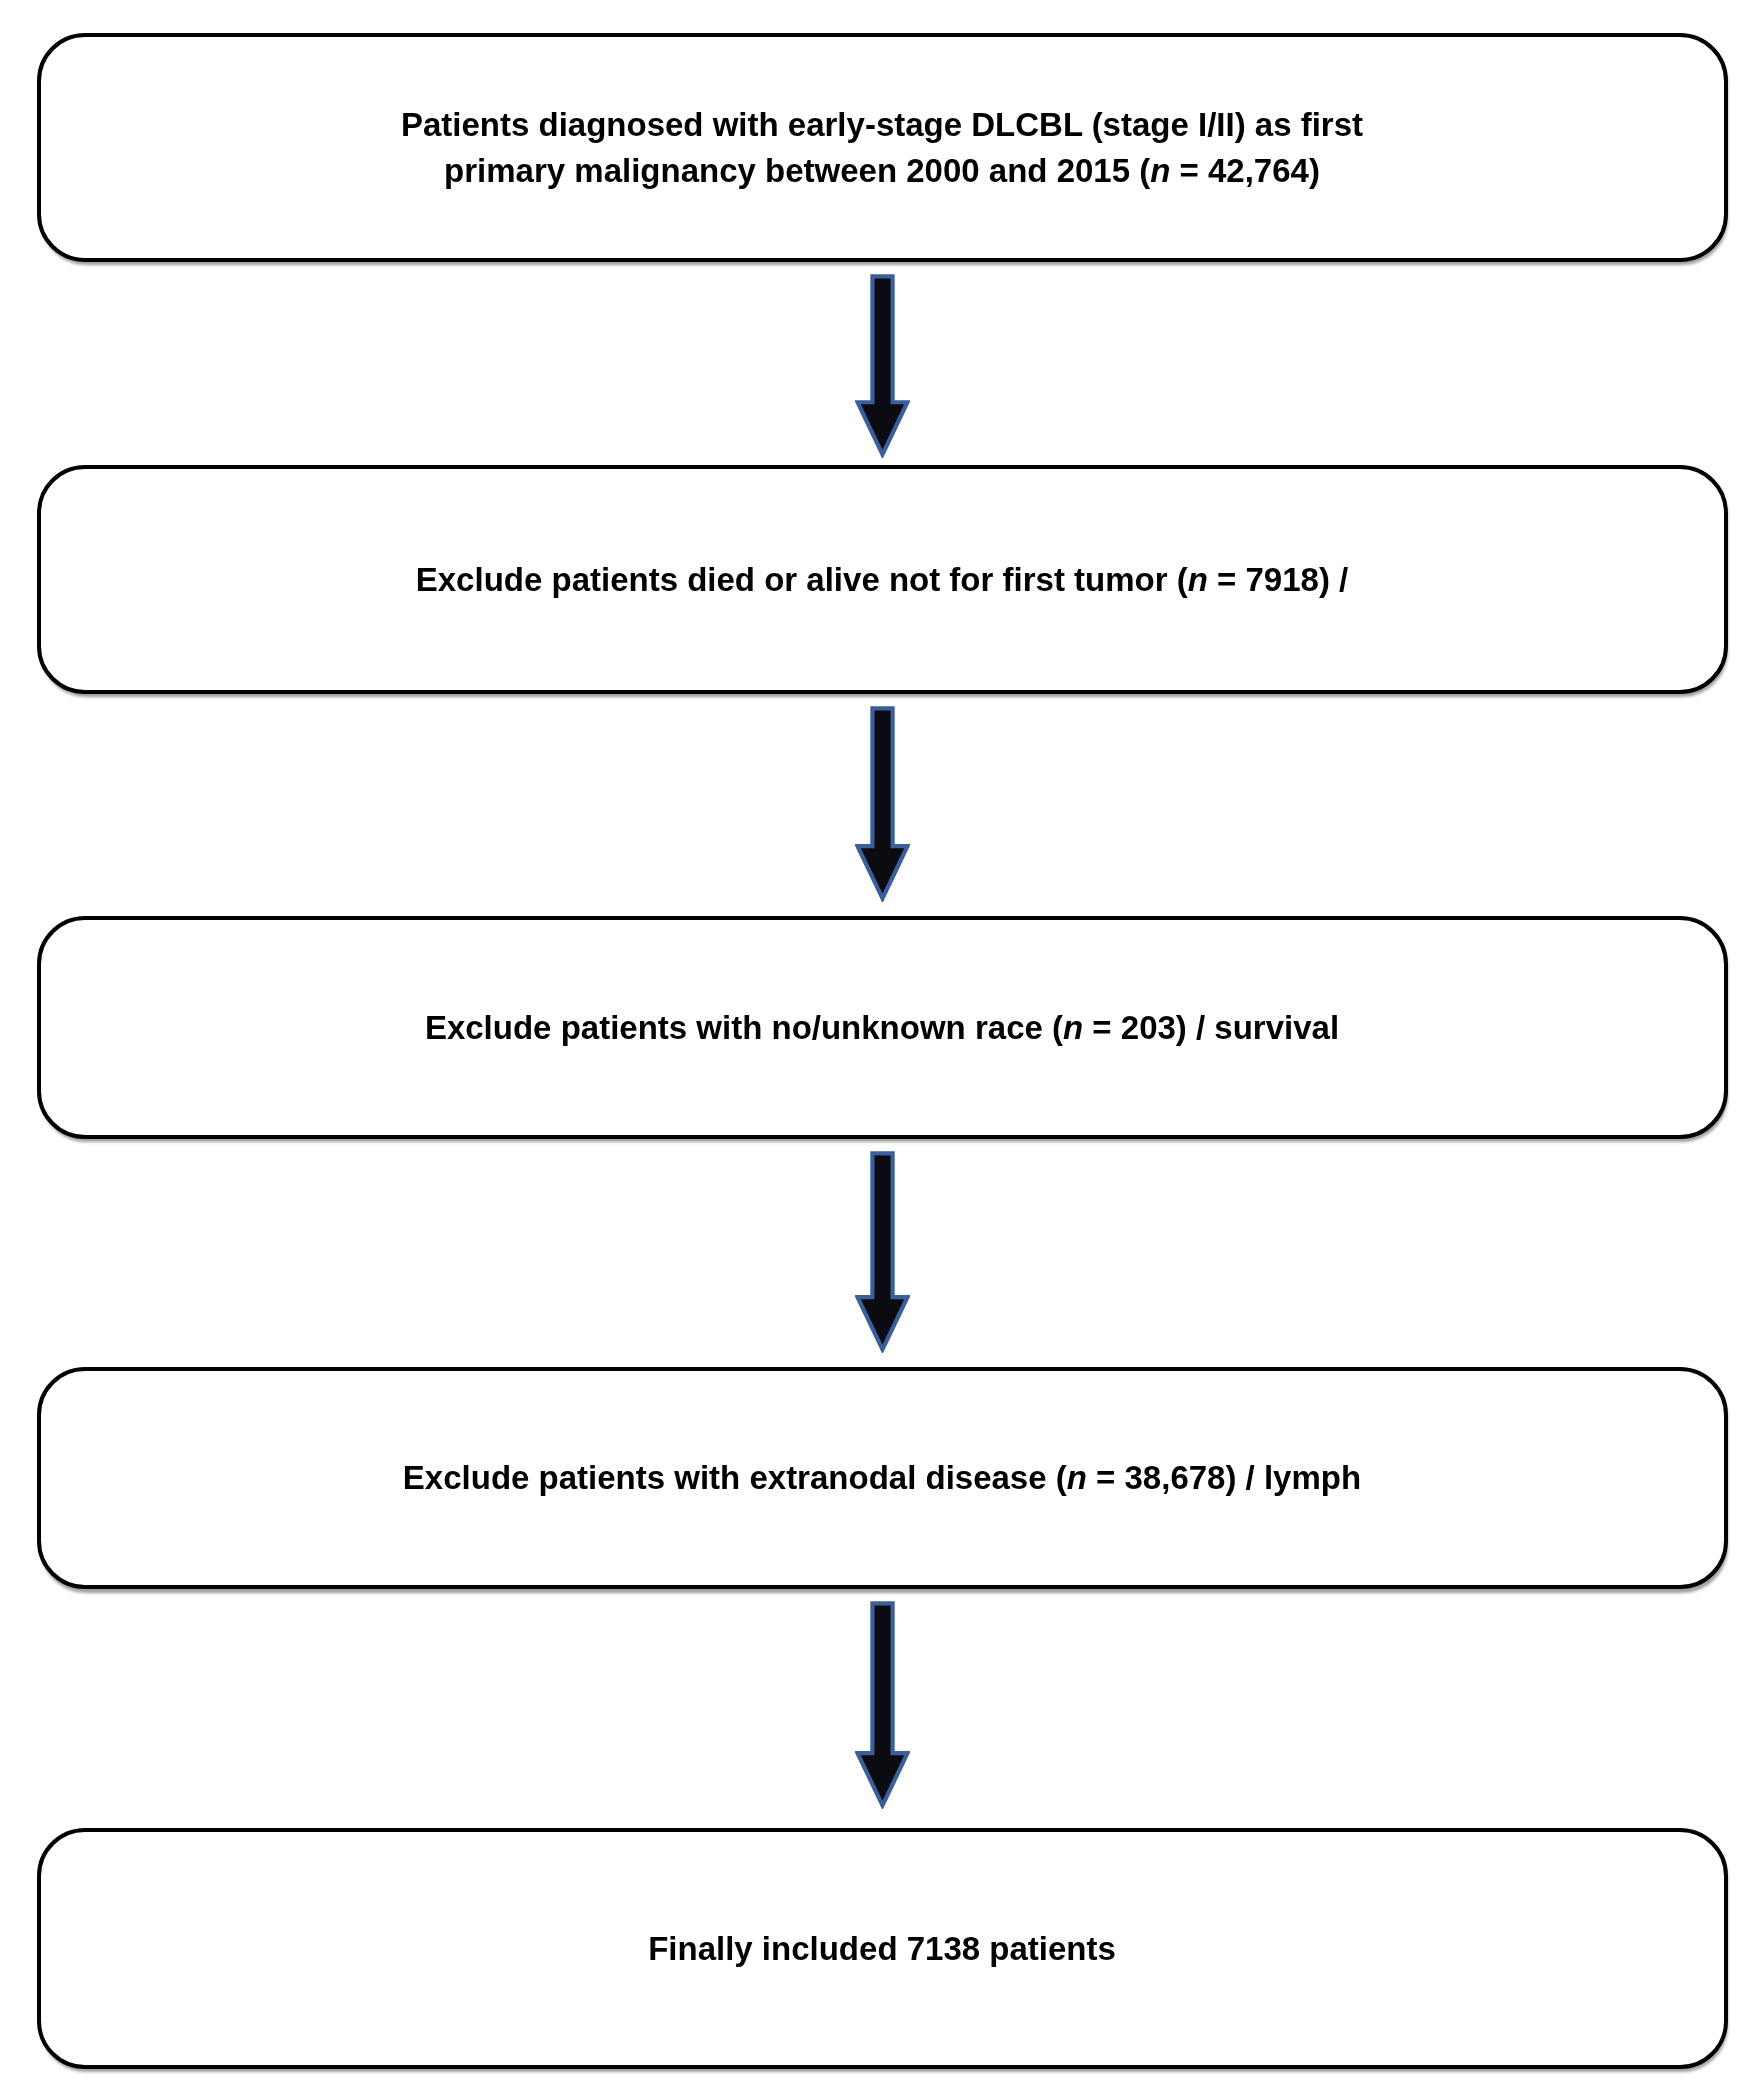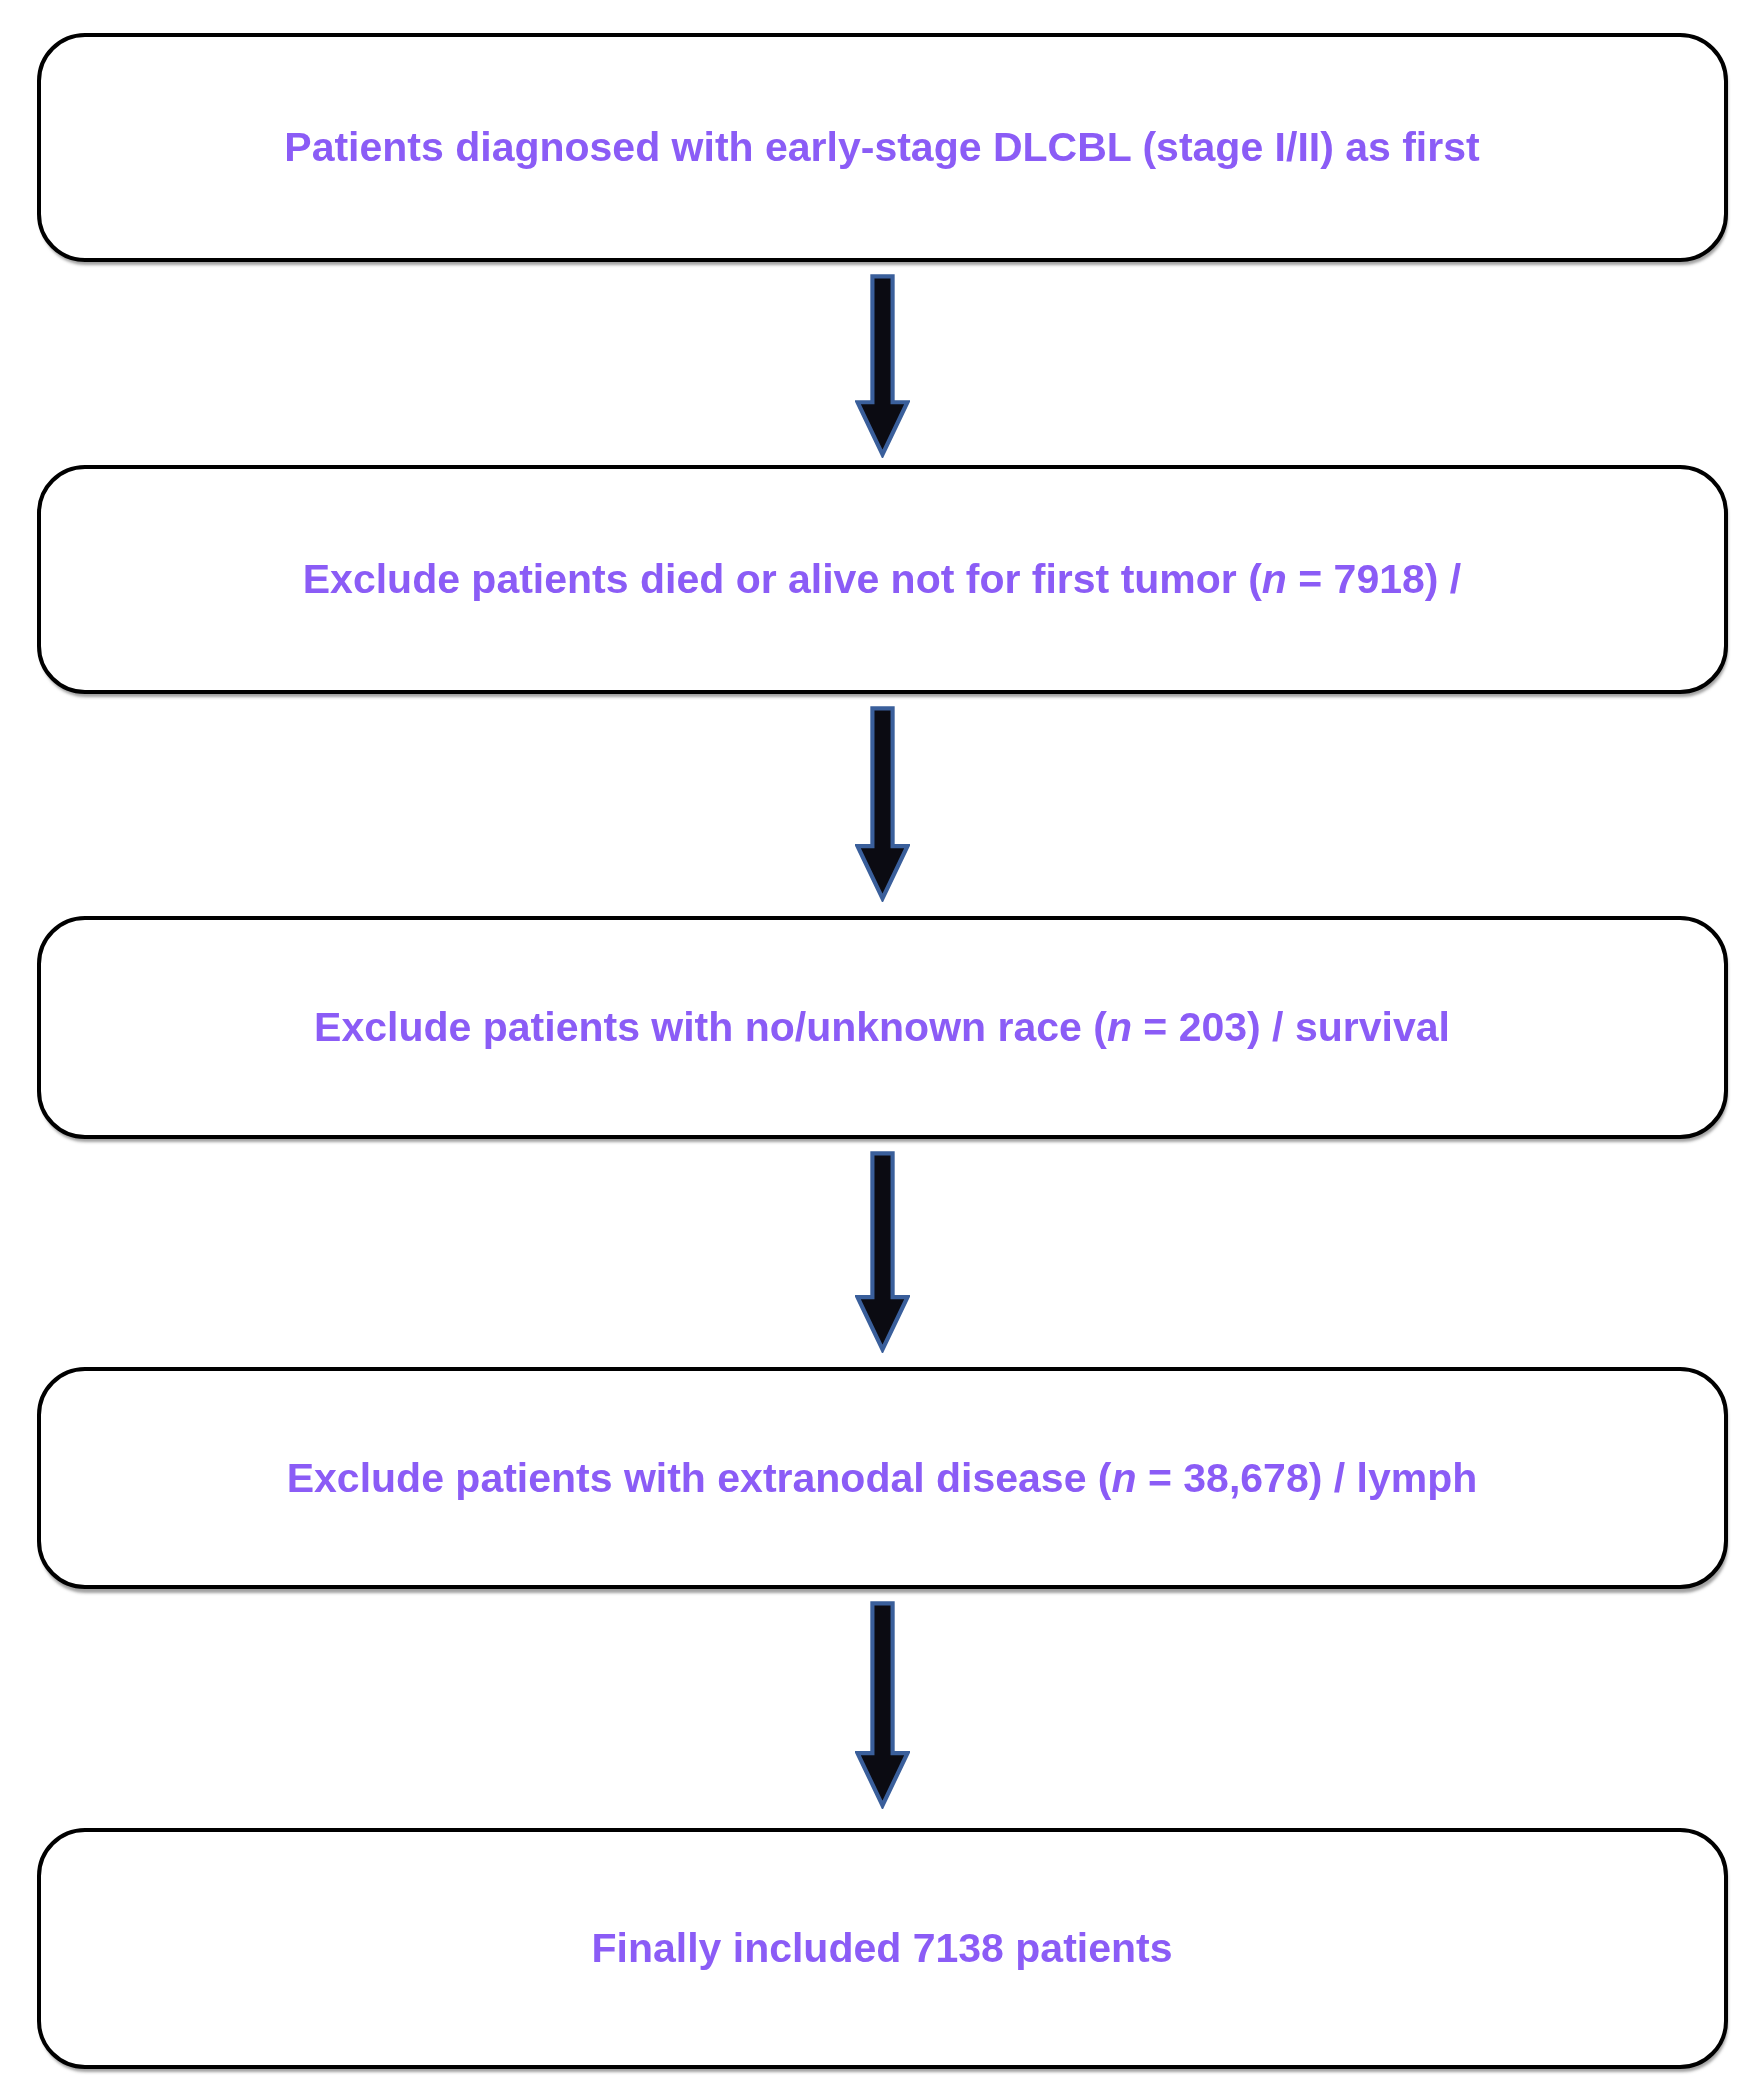--- a/index.html
+++ b/index.html
@@ -25,22 +25,22 @@
     border:4.2px solid #000000;
     border-radius:48px;
     background:#ffffff;
     box-shadow:1.2px 4.8px 3px -1.8px rgba(110,110,110,0.65);
     display:flex;
     flex-direction:column;
     justify-content:center;
     align-items:center;
     text-align:center;
     font-weight:bold;
-    color:#8b5cf6;
-    font-size:41px;
+    color:#000000;
+    font-size:33px;
     line-height:1.38;
   }
   .box .line{white-space:nowrap;}
   .it{font-style:italic;}
   .b1{height:229px;}
   .b2{height:229px;}
   .b3{height:223px;gap:48px;}
   .b4{height:222px;}
   .b5{height:241px;}
   .gap{
@@ -57,20 +57,21 @@
   .arrow-svg{display:block;}
 </style>
 </head>
 <body>
 
 <div id="page">
   <div class="flow">
 
     <div class="box b1">
         <div class="line"><span>Patients diagnosed with early-stage DLCBL (stage I/II) as first</span></div>
+        <div class="line"><span>primary malignancy between 2000 and 2015 (</span><span class="it">n</span><span> = 42,764)</span></div>
       </div>
 
     <div class="gap g1">
       <svg class="arrow-svg" width="55" height="184" viewBox="0 0 92 310" aria-hidden="true">
         <path d="M29 4 L63 4 L63 216 L88 216 L46 304 L4 216 L29 216 Z" fill="#0b0b12" stroke="#3a5f9b" stroke-width="7" stroke-linejoin="miter"></path>
       </svg>
     </div>
 
     <div class="box b2">
         <div class="line"><span>Exclude patients died or alive not for first tumor (</span><span class="it">n</span><span> = 7918) /</span></div>

